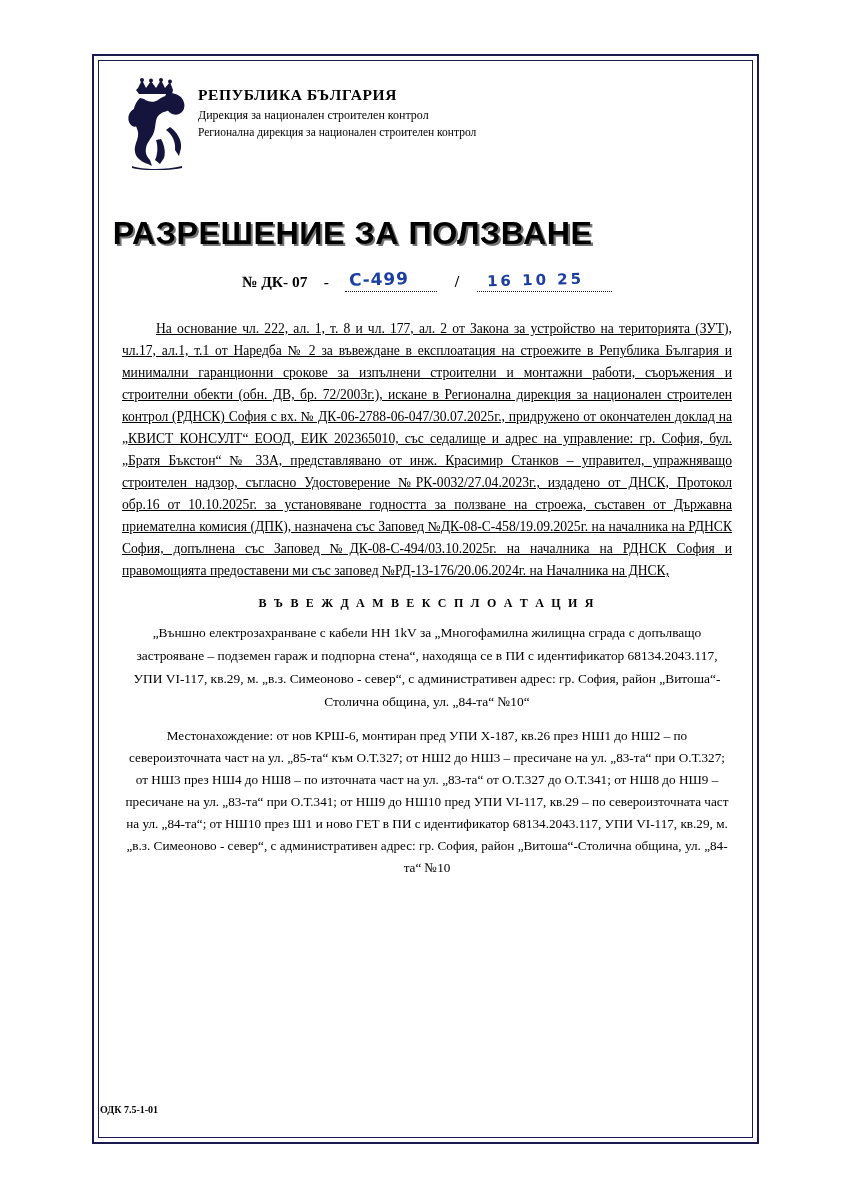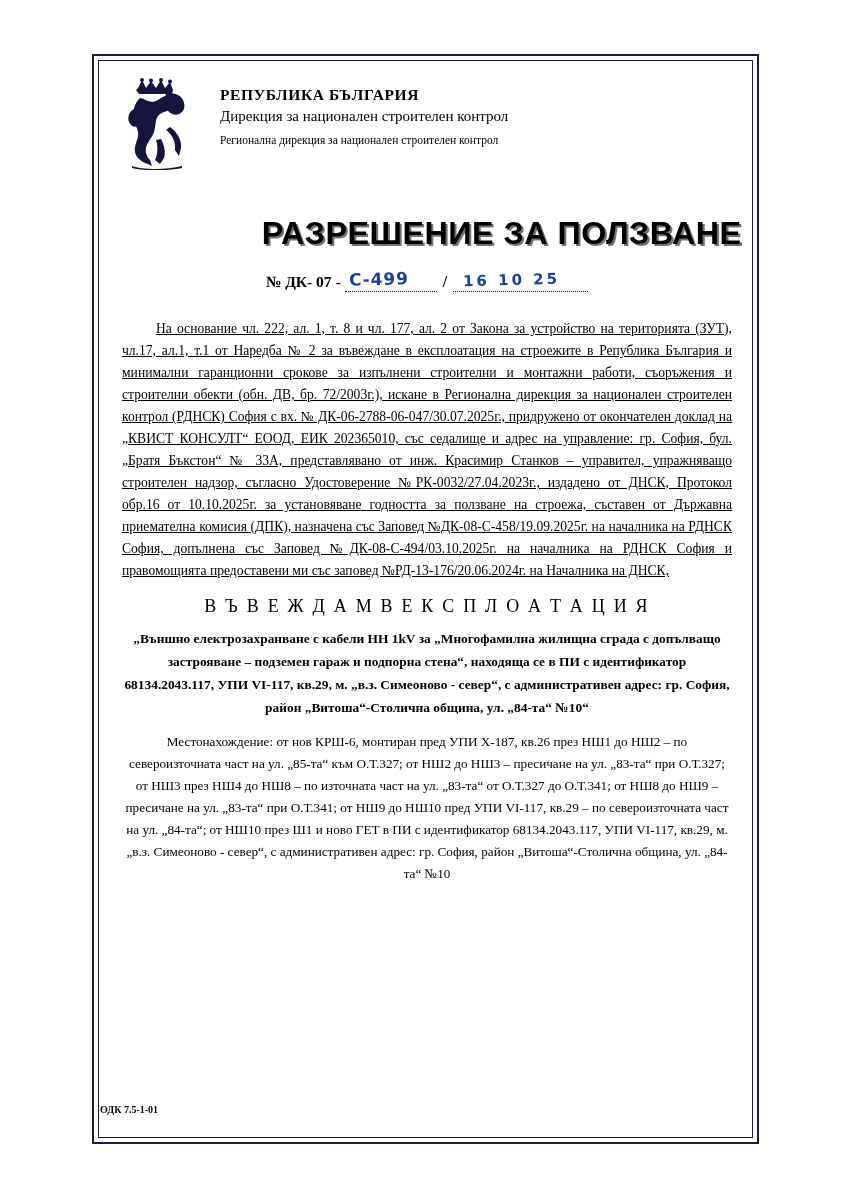--- a/index.html
+++ b/index.html
@@ -42,45 +42,45 @@
     position: absolute;
     left: 122px;
     top: 78px;
     width: 610px;
   }
 
   
   .header {
     display: flex;
     align-items: flex-start;
-    gap: 26px;
+    gap: 4px;
     margin-bottom: 6px;
   }
   .emblem {
     width: 72px;
     height: 92px;
     flex: none;
     position: relative;
   }
   .emblem svg { display:block; }
   .header-text { padding-top: 8px; }
   .org-1 {
     font-weight: bold;
     font-size: 15.5px;
     letter-spacing: 0.6px;
     margin-bottom: 4px;
   }
   .org-2 { font-size: 14.5px; margin-bottom: 3px; }
-  .org-3 { font-size: 15px; margin-bottom: 9px; }
+  .org-3 { font-size: 12px; margin-bottom: 3px; }
   .org-4 { font-size: 11.5px; margin-bottom: 2px; }
   .org-5 { font-size: 11.5px; }
 
   
   .title-wrap {
-    text-align: right;
+    text-align: left;
     margin-top: 46px;
     margin-bottom: 4px;
   }
   .doc-title {
     display: inline-block;
     font-family: "Liberation Sans", sans-serif;
     font-weight: bold;
     font-size: 31px;
     letter-spacing: 0.5px;
     transform: scaleX(1.04);
@@ -90,21 +90,21 @@
 
   
   .numline {
     display: flex;
     justify-content: center;
     align-items: flex-end;
     margin-top: 18px;
     margin-bottom: 26px;
     font-size: 15px;
     font-weight: bold;
-    gap: 4px;
+    gap: 16px;
     text-align: center;
   }
   .numline .lbl { font-size: 15.5px; font-weight: bold; padding-bottom: 1px;}
   .hand-slot {
     position: relative;
     border-bottom: 1.2px dotted #111;
     min-width: 92px;
     height: 21px;
   }
   .hand-slot.wide { min-width: 135px; }
@@ -126,29 +126,29 @@
   .para {
     text-align: justify;
     text-justify: inter-word;
     font-size: 13.6px;
     line-height: 1.62;
     margin: 0 0 6px 0;
   }
   .para.indent { text-indent: 34px; text-decoration: underline; }
   .centered-bold {
     text-align: center;
-    font-weight: normal;
-    font-size: 18px;
+    font-weight: bold;
+    font-size: 12px;
     letter-spacing: 2.2px;
     margin: 14px 0 10px;
   }
   .centered-bold.small { letter-spacing: 3.2px; margin: 12px 0 10px; }
   .stroezh {
     text-align: center;
-    font-weight: bold;
+    font-weight: normal;
     font-size: 13.4px;
     line-height: 1.72;
     margin: 0 0 12px;
   }
   .loc {
     text-align: center;
     font-size: 13.2px;
     line-height: 1.66;
     margin: 4px 0 0;
   }

